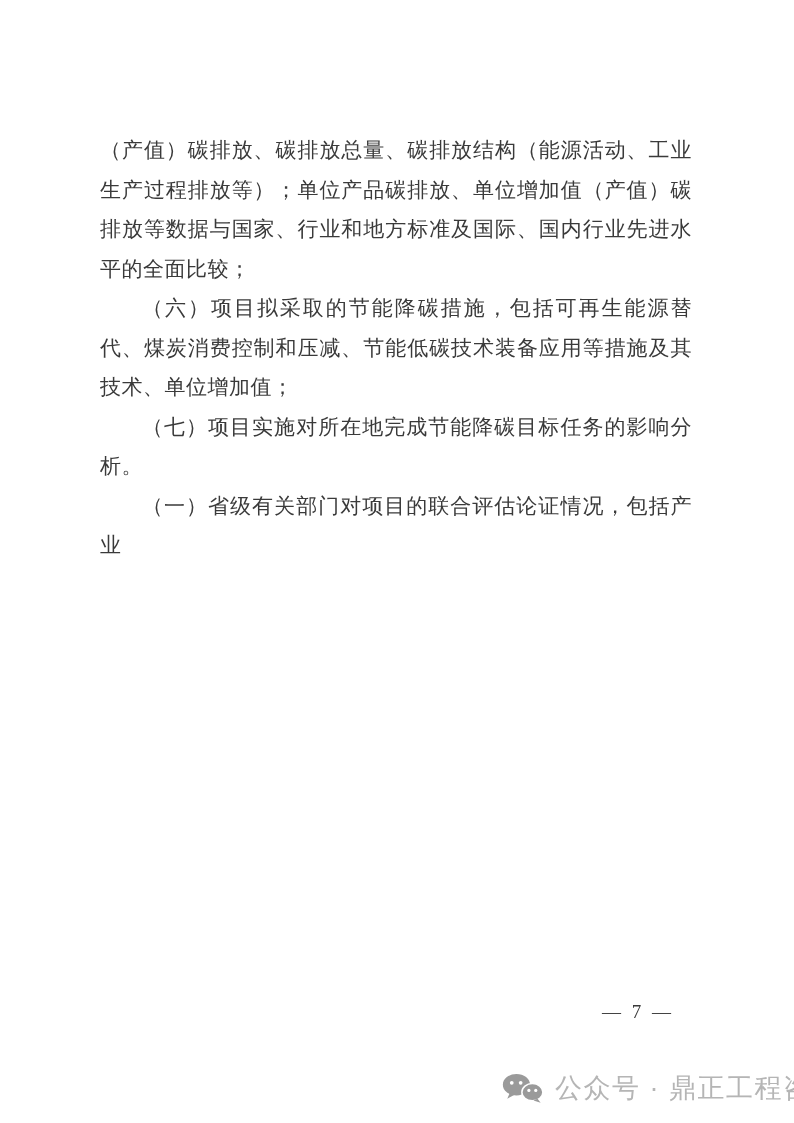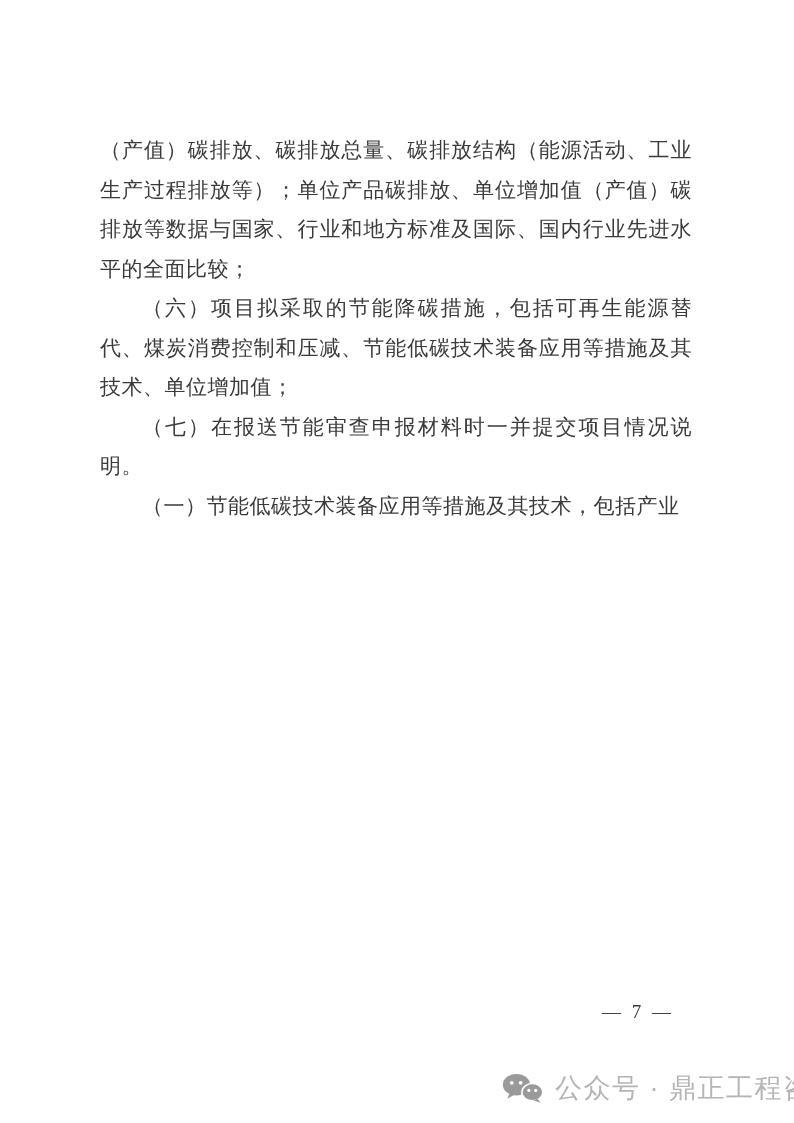--- a/index.html
+++ b/index.html
@@ -68,22 +68,22 @@
   }
 </style>
 </head>
 <body>
 
 <div class="page">
 
   <div class="content">
     <p class="para">（产值）碳排放、碳排放总量、碳排放结构（能源活动、工业生产过程排放等）；单位产品碳排放、单位增加值（产值）碳排放等数据与国家、行业和地方标准及国际、国内行业先进水平的全面比较；</p>
     <p class="para indent">（六）项目拟采取的节能降碳措施，包括可再生能源替代、煤炭消费控制和压减、节能低碳技术装备应用等措施及其技术、单位增加值；</p>
-    <p class="para indent">（七）在报送节能审查申报材料时一并提交项目情况说明。</p>
-    <p class="para indent">（一）节能低碳技术装备应用等措施及其技术，包括产业</p>
+    <p class="para indent">（七）项目实施对所在地完成节能降碳目标任务的影响分析。</p>
+    <p class="para indent">（一）省级有关部门对项目的联合评估论证情况，包括产业</p>
   </div>
 
   <div class="page-number">— 7 —</div>
 
   <div class="watermark">
     <svg class="wechat-svg" width="44" height="30" viewBox="0 0 46 32" xmlns="http://www.w3.org/2000/svg">
       <ellipse cx="16" cy="12.5" rx="14.5" ry="11.5" fill="#9a9a9a"></ellipse>
       <path d="M9 21 L6.2 27.5 L14 23.2 Z" fill="#9a9a9a"></path>
       <circle cx="11" cy="10.5" r="2" fill="#ffffff"></circle>
       <circle cx="20.5" cy="10.5" r="2" fill="#ffffff"></circle>

